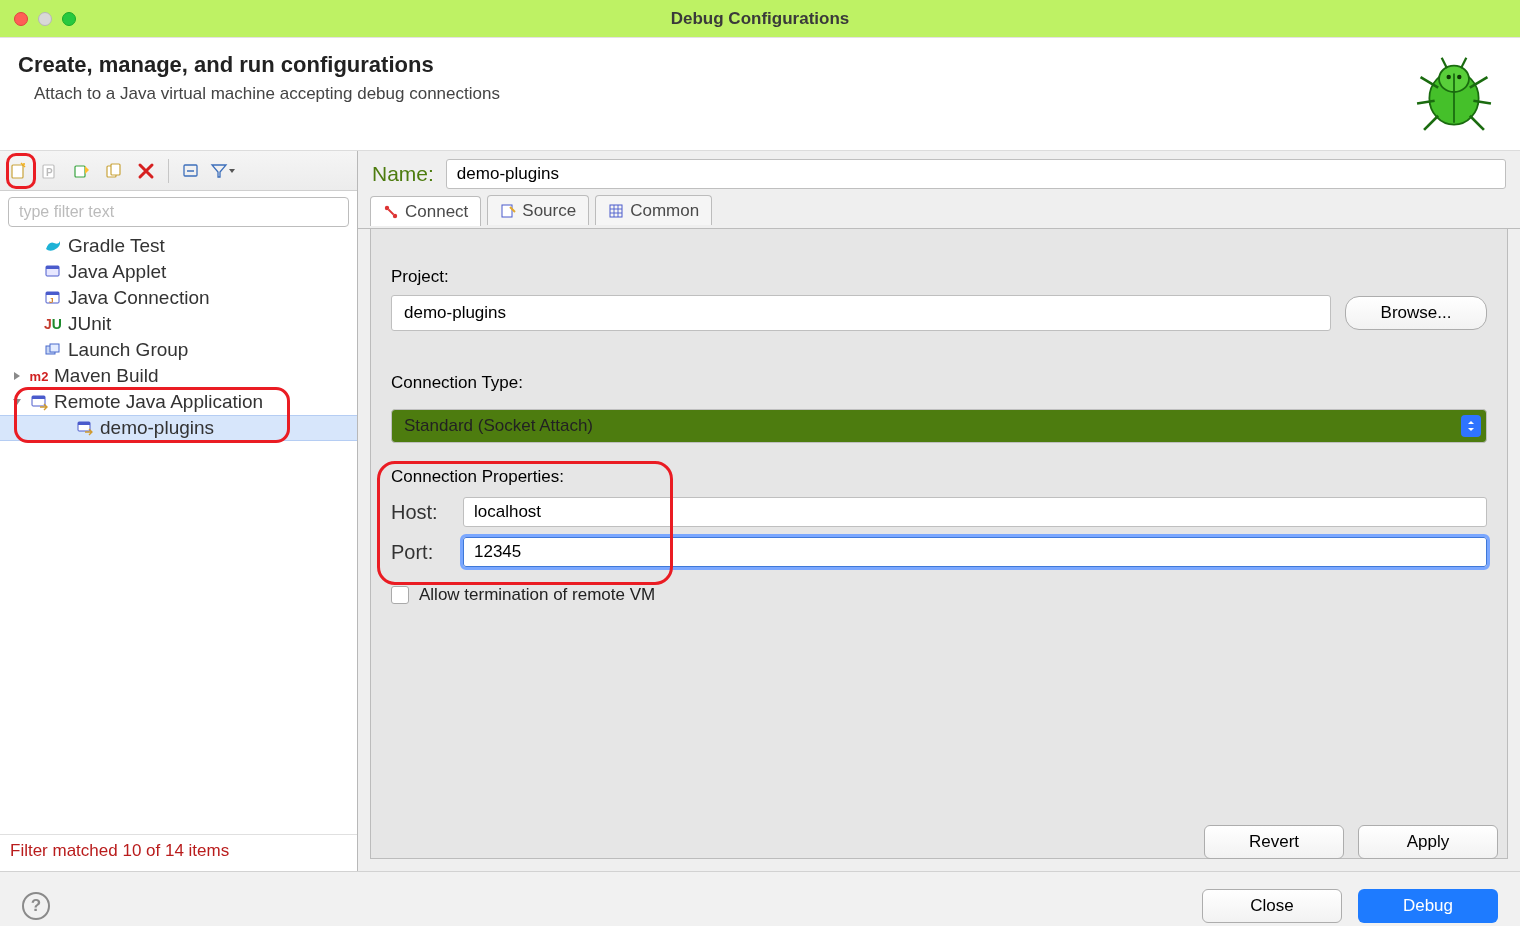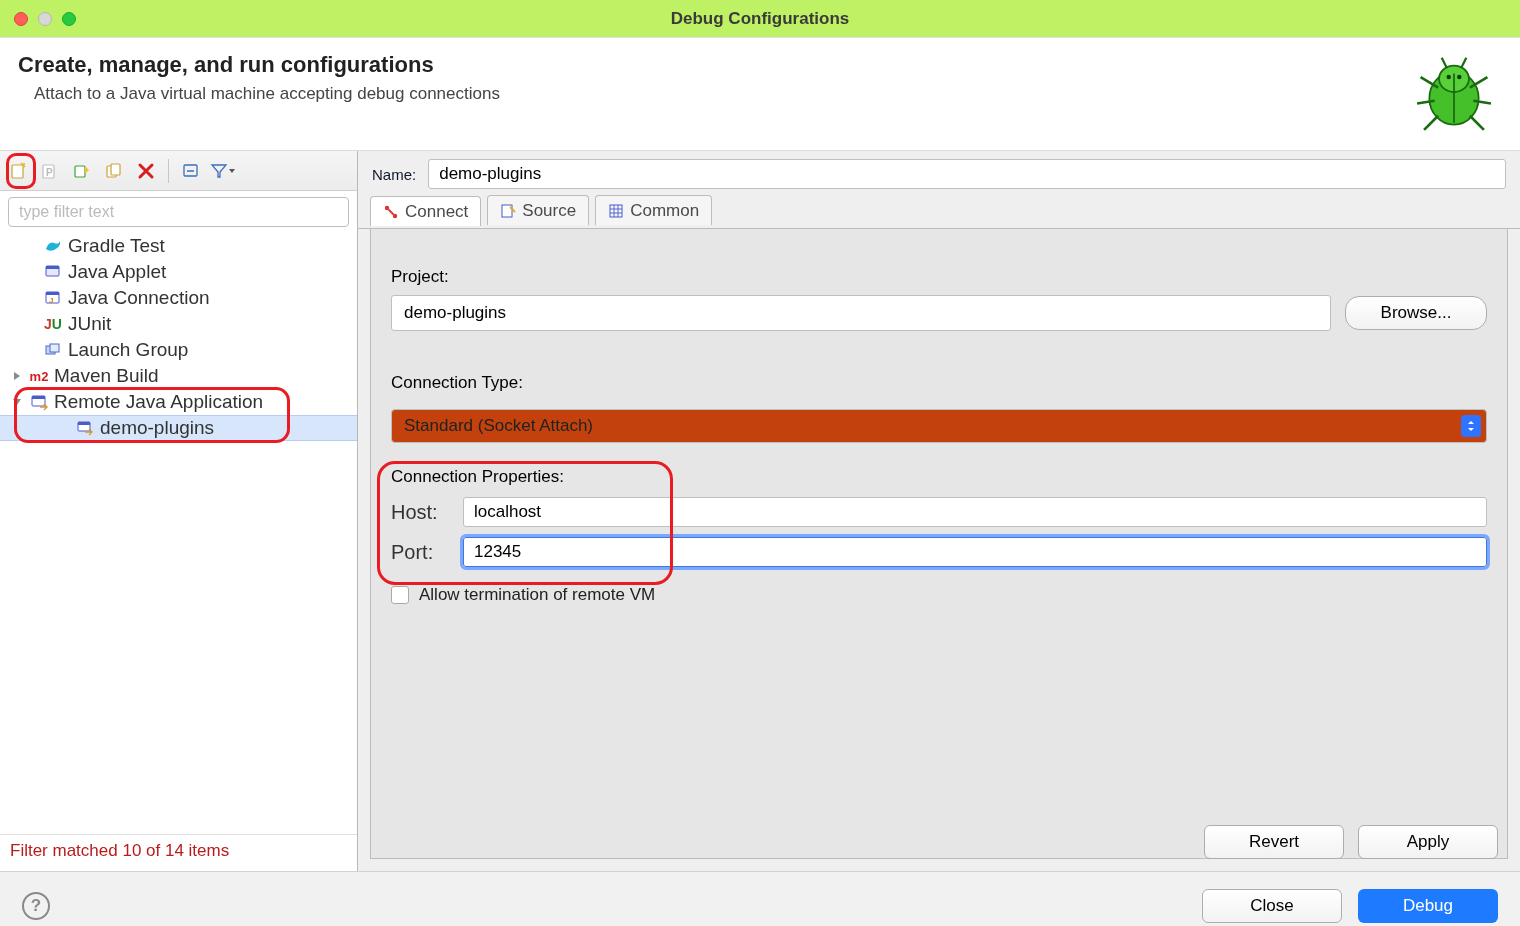--- a/index.html
+++ b/index.html
@@ -183,21 +183,21 @@
     flex-direction: column;
     background: #efefef;
     position: relative;
   }
   .name-row {
     display:flex;
     align-items:center;
     padding: 8px 14px 6px 14px;
     gap: 12px;
   }
-  .name-row label { font-size:15px; color:#0f172a; }
+  .name-row label { font-size:21px; color:#4d7c0f; }
   .name-input {
     flex:1;
     height: 30px;
     border: 1px solid #bfbfbf;
     border-radius: 3px;
     padding: 0 10px;
     font-size: 17px;
     background:#fff;
   }
 
@@ -264,21 +264,21 @@
   }
 
   .conn-type-row {
     display:flex; flex-direction:column; gap:8px; margin-bottom:14px;
   }
   .select-wrap {
     position:relative;
   }
   .select-field {
     width:100%; height:34px;
-    border:1px solid #bfbfbf; border-radius:4px; background:#c2410c;
+    border:1px solid #bfbfbf; border-radius:4px; background:#4d7c0f;
     padding:0 38px 0 12px;
     display:flex; align-items:center;
     font-size:17px;
   }
   .select-arrows {
     position:absolute; right:6px; top:50%; transform:translateY(-50%);
     width:20px; height:22px;
     background:#2f74ff;
     border-radius:4px;
     display:flex; align-items:center; justify-content:center;

